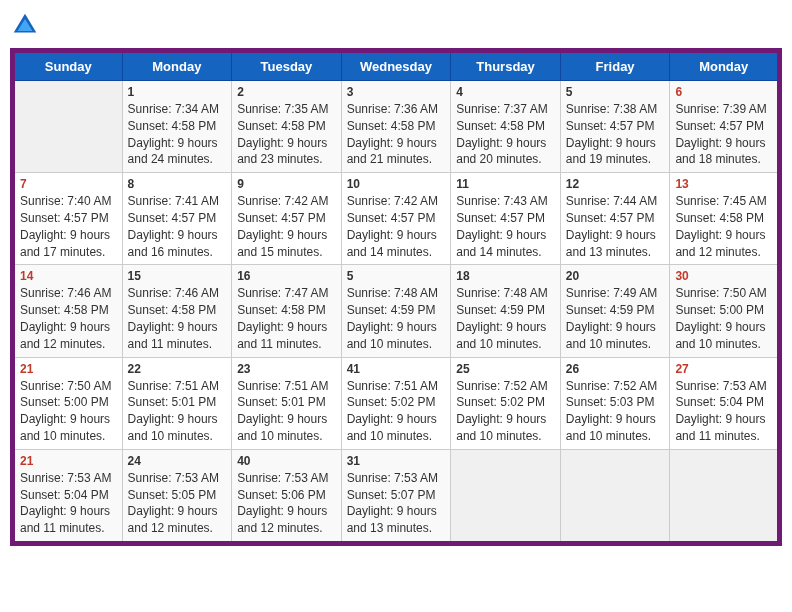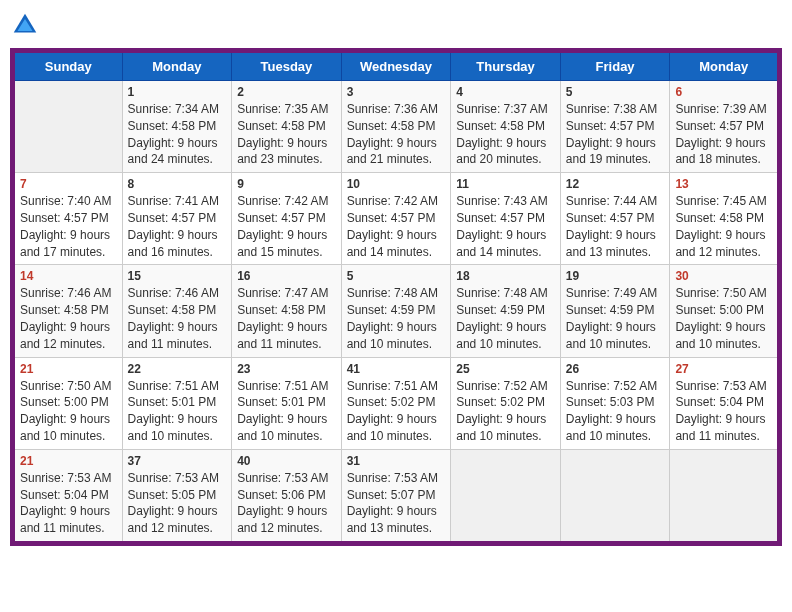--- a/index.html
+++ b/index.html
@@ -196,21 +196,21 @@
         </td>
         <td>
           <span class="day-num">5</span>
           <div class="day-info">Sunrise: 7:48 AM<br>Sunset: 4:59 PM<br>Daylight: 9 hours and 10 minutes.</div>
         </td>
         <td>
           <span class="day-num">18</span>
           <div class="day-info">Sunrise: 7:48 AM<br>Sunset: 4:59 PM<br>Daylight: 9 hours and 10 minutes.</div>
         </td>
         <td>
-          <span class="day-num">19</span>
+          <span class="day-num">20</span>
           <div class="day-info">Sunrise: 7:49 AM<br>Sunset: 4:59 PM<br>Daylight: 9 hours and 10 minutes.</div>
         </td>
         <td>
           <span class="day-num">30</span>
           <div class="day-info">Sunrise: 7:50 AM<br>Sunset: 5:00 PM<br>Daylight: 9 hours and 10 minutes.</div>
         </td>
       </tr>
       <tr>
         <td>
           <span class="day-num">21</span>
@@ -240,21 +240,21 @@
           <span class="day-num">27</span>
           <div class="day-info">Sunrise: 7:53 AM<br>Sunset: 5:04 PM<br>Daylight: 9 hours and 11 minutes.</div>
         </td>
       </tr>
       <tr>
         <td>
           <span class="day-num">21</span>
           <div class="day-info">Sunrise: 7:53 AM<br>Sunset: 5:04 PM<br>Daylight: 9 hours and 11 minutes.</div>
         </td>
         <td>
-          <span class="day-num">37</span>
+          <span class="day-num">24</span>
           <div class="day-info">Sunrise: 7:53 AM<br>Sunset: 5:05 PM<br>Daylight: 9 hours and 12 minutes.</div>
         </td>
         <td>
           <span class="day-num">40</span>
           <div class="day-info">Sunrise: 7:53 AM<br>Sunset: 5:06 PM<br>Daylight: 9 hours and 12 minutes.</div>
         </td>
         <td>
           <span class="day-num">31</span>
           <div class="day-info">Sunrise: 7:53 AM<br>Sunset: 5:07 PM<br>Daylight: 9 hours and 13 minutes.</div>
         </td>

